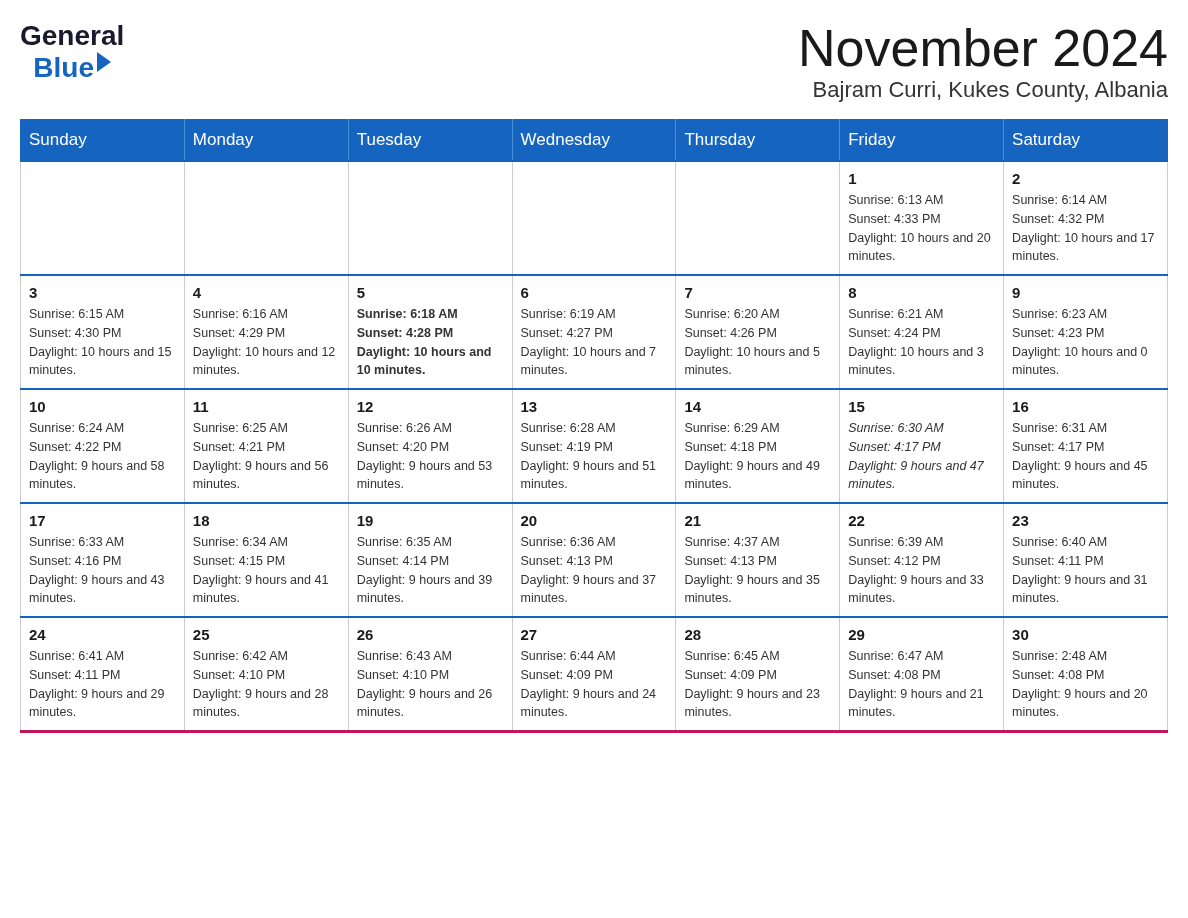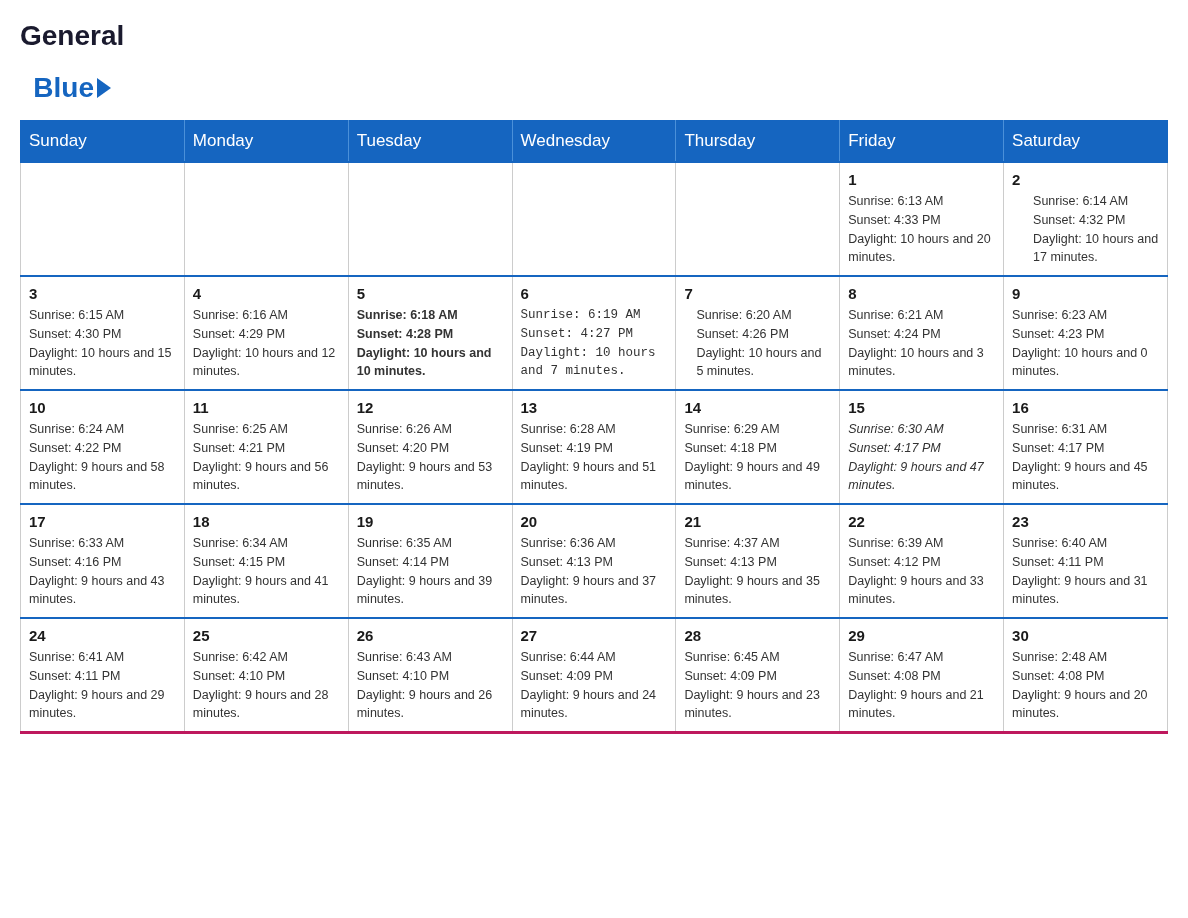--- a/index.html
+++ b/index.html
@@ -26,22 +26,20 @@
       align-items: center;
       flex-direction: column;
     }
     .logo-general {
       font-size: 28px;
       font-weight: bold;
       color: #1a1a2e;
     }
     .logo-blue-container {
       display: flex;
-      align-items: center;
-      margin-top: 20px;
     }
     .logo-blue {
       font-size: 28px;
       font-weight: bold;
       color: #1565c0;
     }
     .logo-triangle {
       width: 0;
       height: 0;
       border-left: 14px solid #1565c0;
@@ -118,20 +116,24 @@
 <div class="header">
   <div class="logo">
     <div class="logo-text">
       <span class="logo-general">General</span>
       <div class="logo-blue-container">
         <span class="logo-blue">Blue</span>
         <div class="logo-triangle"></div>
       </div>
     </div>
   </div>
+  <div class="title-section">
+    <h1 class="main-title">November 2024</h1>
+    <p class="subtitle">Bajram Curri, Kukes County, Albania</p>
+  </div>
 </div>
 
 <table class="calendar">
   <thead>
     <tr>
     <th>Sunday</th>
         <th>Monday</th>
         <th>Tuesday</th>
         <th>Wednesday</th>
         <th>Thursday</th>
@@ -147,21 +149,21 @@
         <td class="empty-cell"></td>
         <td class="empty-cell"></td>
         <td>
           <span class="day-number">1</span>
           <div class="day-info" style="white-space: pre-line;">Sunrise: 6:13 AM
 Sunset: 4:33 PM
 Daylight: 10 hours and 20 minutes.</div>
         </td>
         <td>
           <span class="day-number">2</span>
-          <div class="day-info" style="white-space: pre-line; margin-left: 21px;">Sunrise: 6:14 AM
+          <div class="day-info" style="white-space: pre-line;">Sunrise: 6:14 AM
 Sunset: 4:32 PM
 Daylight: 10 hours and 17 minutes.</div>
         </td>
       </tr>
       <tr>
         <td>
           <span class="day-number">3</span>
           <div class="day-info" style="white-space: pre-line;">Sunrise: 6:15 AM
 Sunset: 4:30 PM
 Daylight: 10 hours and 15 minutes.</div>
@@ -173,27 +175,27 @@
 Daylight: 10 hours and 12 minutes.</div>
         </td>
         <td>
           <span class="day-number">5</span>
           <div class="day-info" style="white-space: pre-line; font-weight: bold;">Sunrise: 6:18 AM
 Sunset: 4:28 PM
 Daylight: 10 hours and 10 minutes.</div>
         </td>
         <td>
           <span class="day-number">6</span>
-          <div class="day-info" style="white-space: pre-line; font-family: Liberation Mono, monospace;">Sunrise: 6:19 AM
+          <div class="day-info" style="white-space: pre-line;">Sunrise: 6:19 AM
 Sunset: 4:27 PM
 Daylight: 10 hours and 7 minutes.</div>
         </td>
         <td>
           <span class="day-number">7</span>
-          <div class="day-info" style="white-space: pre-line; margin-left: 12px;">Sunrise: 6:20 AM
+          <div class="day-info" style="white-space: pre-line;">Sunrise: 6:20 AM
 Sunset: 4:26 PM
 Daylight: 10 hours and 5 minutes.</div>
         </td>
         <td>
           <span class="day-number">8</span>
           <div class="day-info" style="white-space: pre-line;">Sunrise: 6:21 AM
 Sunset: 4:24 PM
 Daylight: 10 hours and 3 minutes.</div>
         </td>
         <td>

